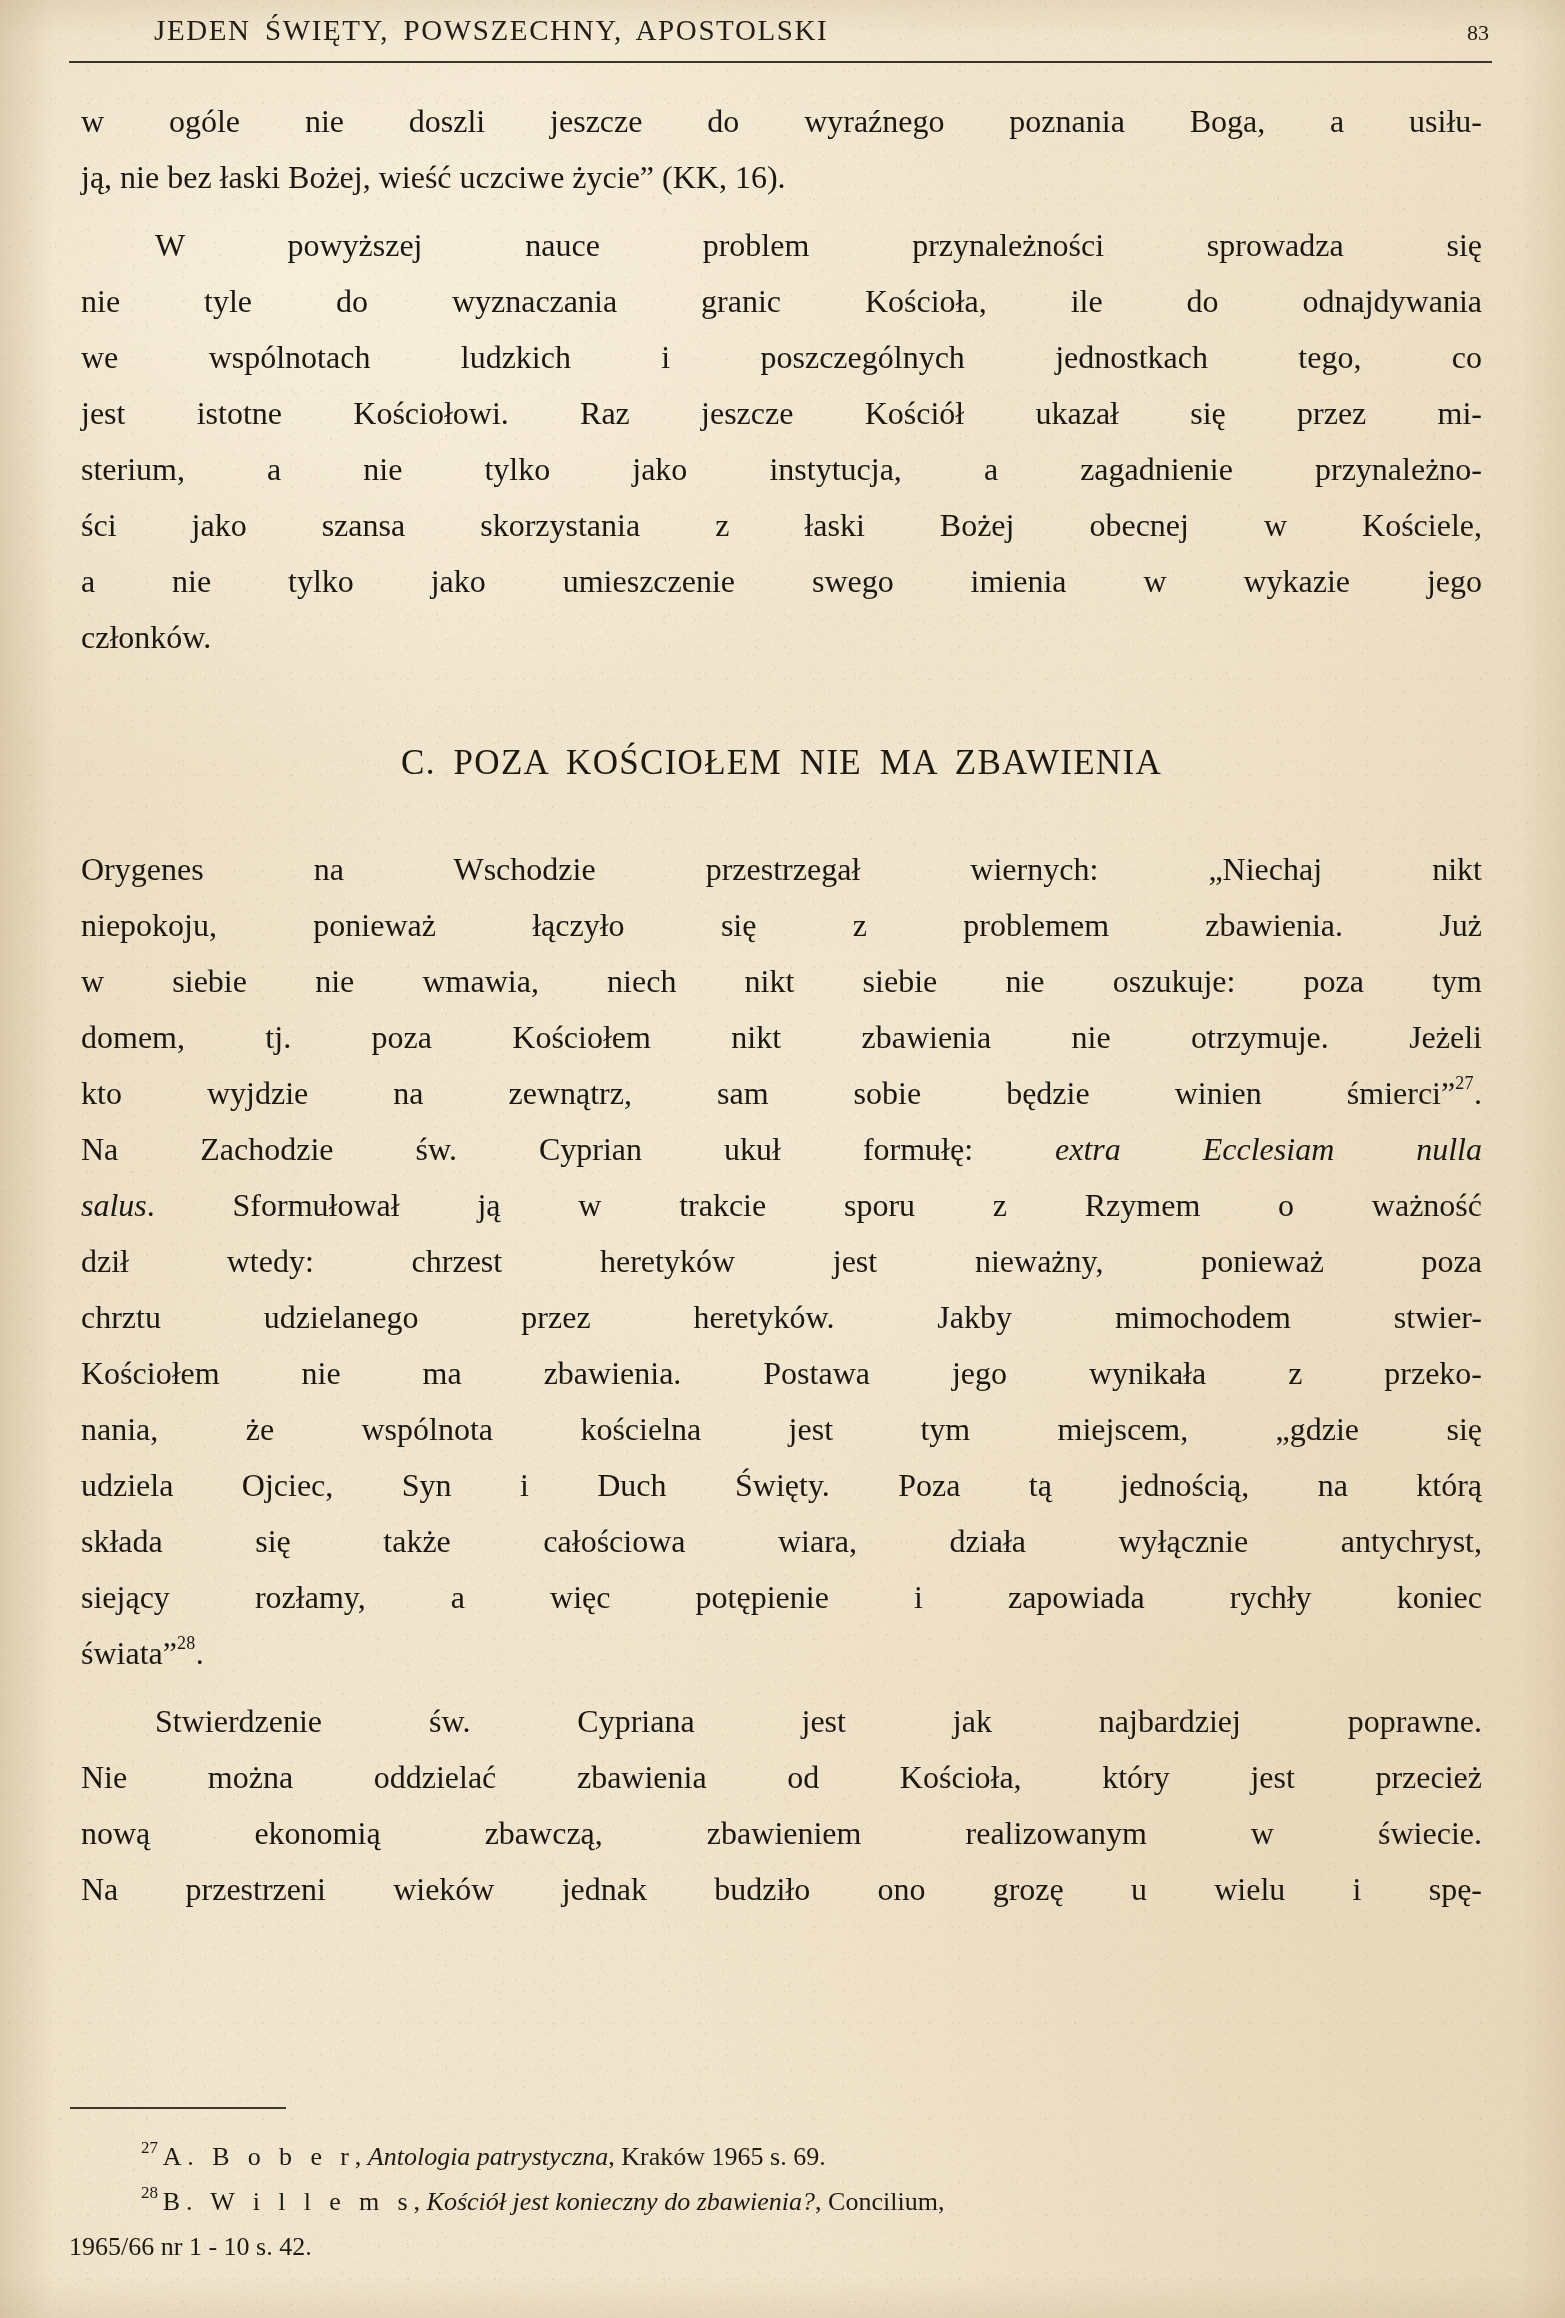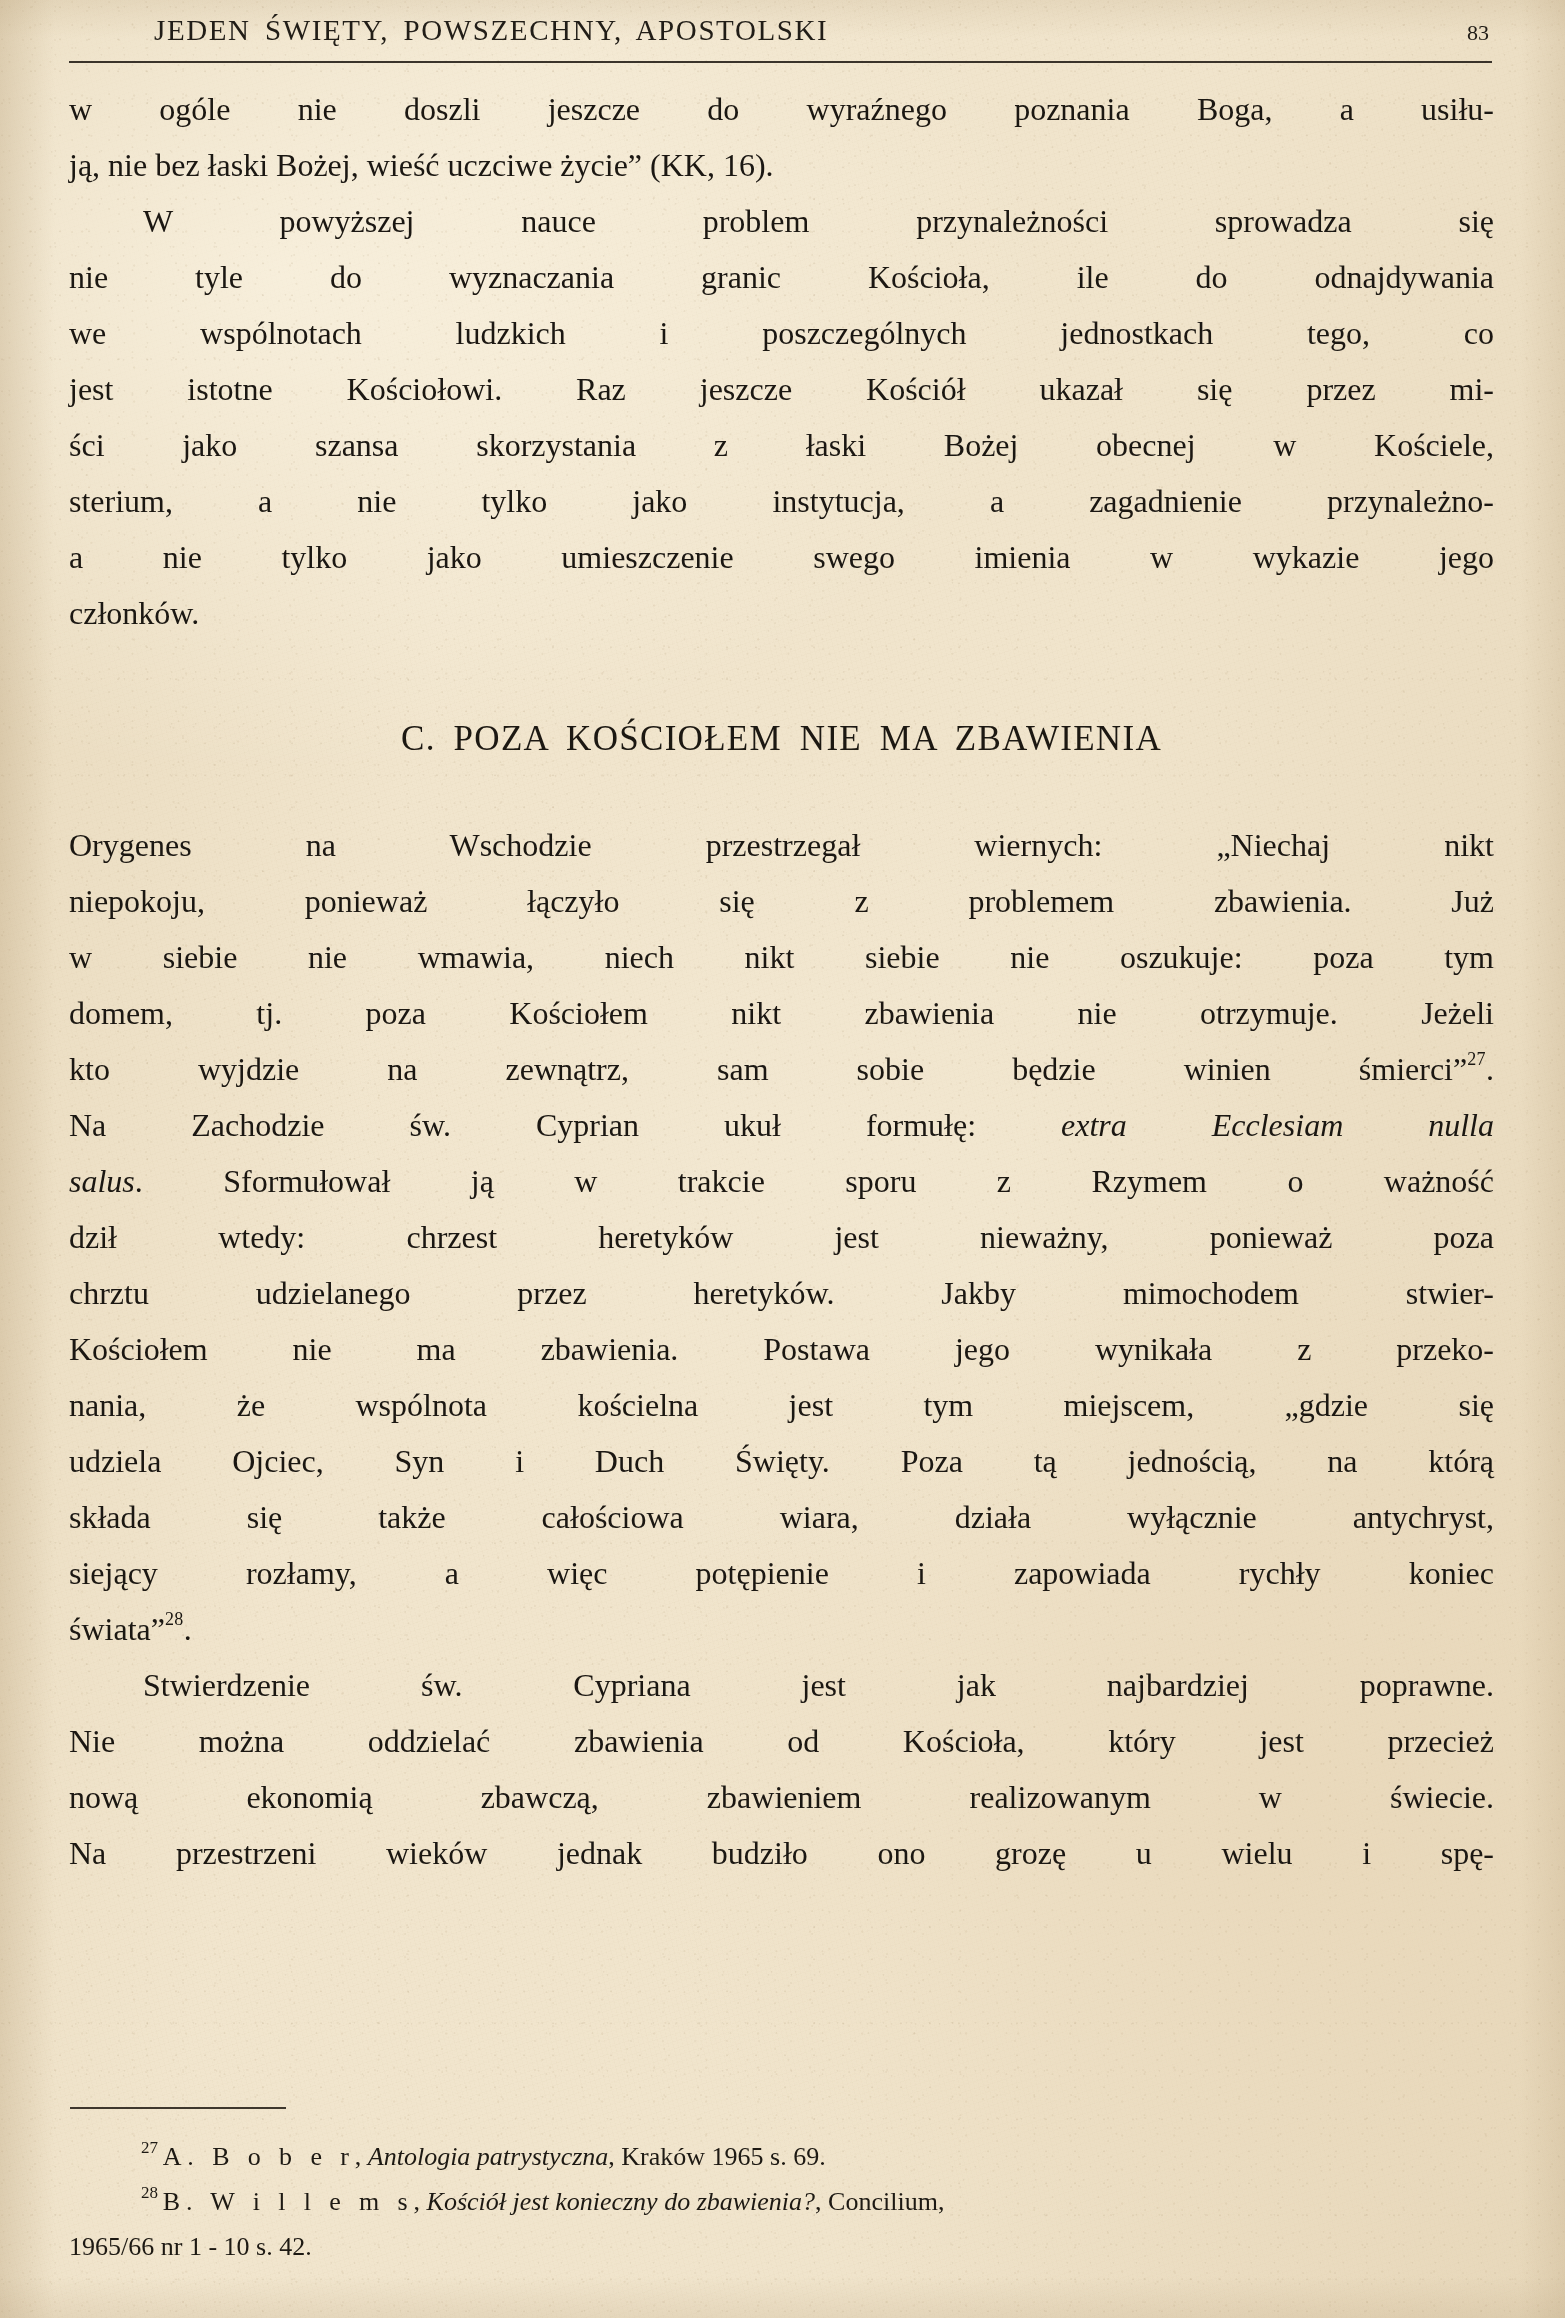--- a/index.html
+++ b/index.html
@@ -113,21 +113,21 @@
 
   
   .body {
     position: absolute;
     left: 69px;
     top: 81px;
     width: 1425px;
   }
 
   p.para {
-    margin: 0;
+    margin: 12px;
     font-size: 32px;
     line-height: 56px;
     text-align: justify;
     text-justify: inter-word;
     color: #1b1712;
     hyphens: none;
   }
 
   
   .jline {
@@ -223,22 +223,22 @@
       <p class="para">
         <span class="jline">w ogóle nie doszli jeszcze do wyraźnego poznania Boga, a usiłu-</span>
         <span class="jline last">ją, nie bez łaski Bożej, wieść uczciwe życie” (KK, 16).</span>
       </p>
 
       <p class="para">
         <span class="jline" style="text-indent:74px;">W powyższej nauce problem przynależności sprowadza się</span>
         <span class="jline">nie tyle do wyznaczania granic Kościoła, ile do odnajdywania</span>
         <span class="jline">we wspólnotach ludzkich i poszczególnych jednostkach tego, co</span>
         <span class="jline">jest istotne Kościołowi. Raz jeszcze Kościół ukazał się przez mi-</span>
+        <span class="jline">sterium, a nie tylko jako instytucja, a zagadnienie przynależno-</span>
         <span class="jline">ści jako szansa skorzystania z łaski Bożej obecnej w Kościele,</span>
-        <span class="jline">sterium, a nie tylko jako instytucja, a zagadnienie przynależno-</span>
         <span class="jline">a nie tylko jako umieszczenie swego imienia w wykazie jego</span>
         <span class="jline last">członków.</span>
       </p>
 
       <h2 class="section-heading" style="margin-top:78px; margin-bottom:58px;">C. POZA KOŚCIOŁEM NIE MA ZBAWIENIA</h2>
 
       <p class="para">
         <span class="jline">Orygenes na Wschodzie przestrzegał wiernych: „Niechaj nikt</span>
         <span class="jline">niepokoju, ponieważ łączyło się z problemem zbawienia. Już</span>
         <span class="jline">w siebie nie wmawia, niech nikt siebie nie oszukuje: poza tym</span>

